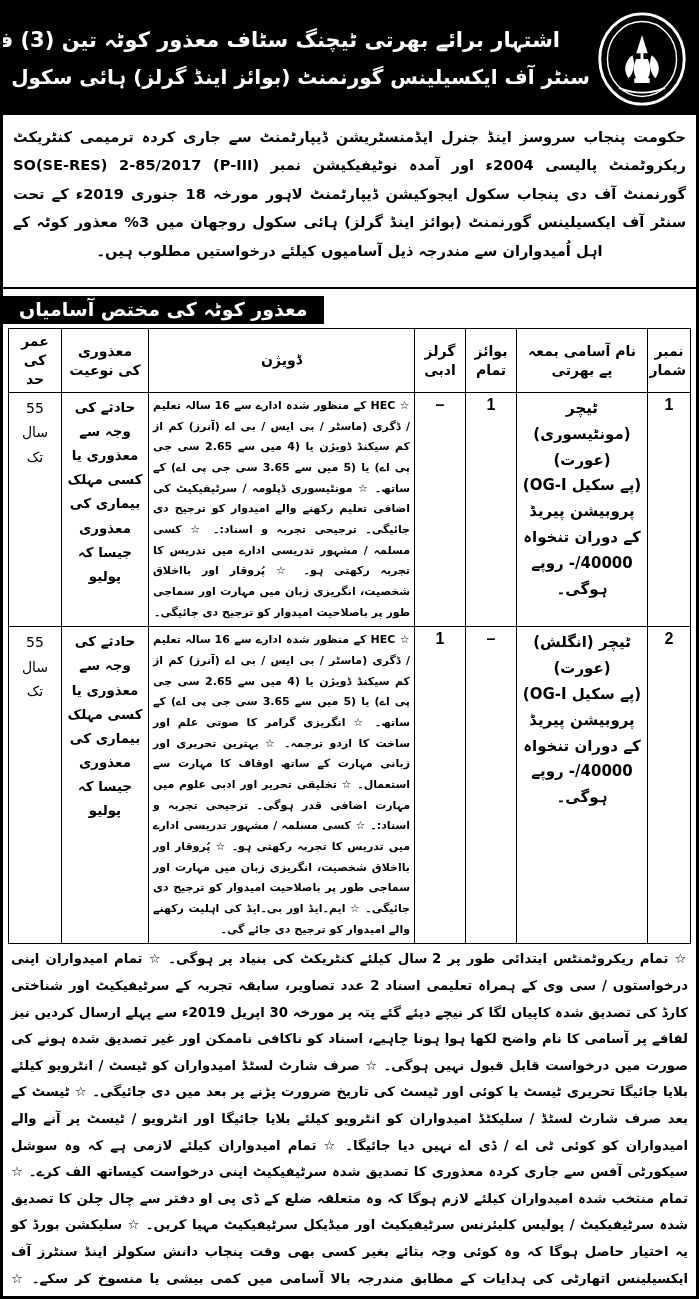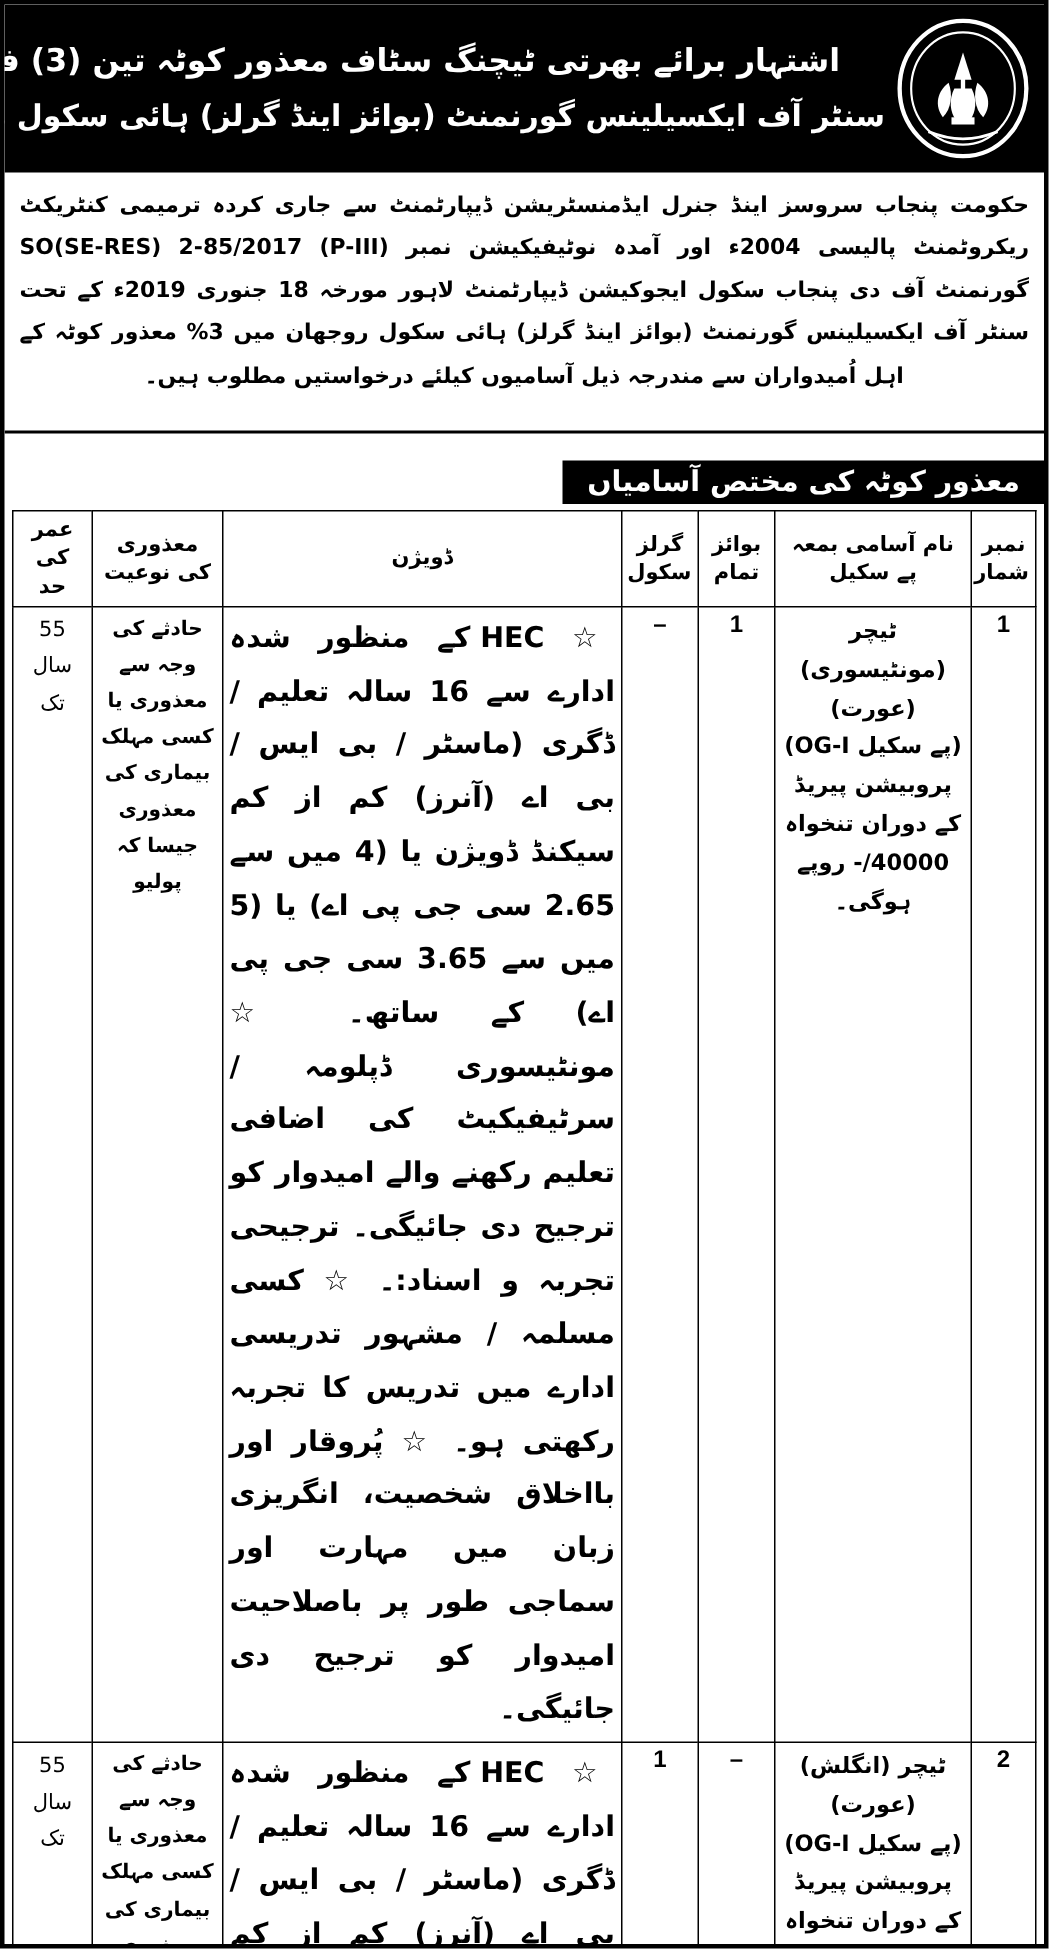--- a/index.html
+++ b/index.html
@@ -69,22 +69,22 @@
     text-align-last: center;
     font-size: 14.6px;
     line-height: 1.95;
     font-weight: bold;
     padding: 8px 10px 22px 10px;
     border-bottom: 2px solid #000;
   }
 
   
   .banner-wrap {
-    text-align: right;
-    padding: 18px 0 4px 0;
+    text-align: left;
+    padding: 7px 0 4px 0;
   }
   .banner {
     display: inline-block;
     background: #000;
     color: #fff;
     font-size: 19px;
     font-weight: bold;
     padding: 2px 16px 4px 16px;
     direction: rtl;
     letter-spacing: 0.5px;
@@ -133,21 +133,21 @@
     font-weight: bold;
   }
   td.c-num {
     text-align: center;
     font-size: 16px;
     font-weight: bold;
     font-family: "Liberation Sans", sans-serif;
     padding-top: 6px;
   }
   td.c-qual {
-    font-size: 19px;
+    font-size: 11px;
     line-height: 1.88;
     text-align: justify;
     text-align-last: right;
     font-weight: bold;
     padding: 4px 6px;
   }
   td.c-dis {
     text-align: center;
     font-size: 13.4px;
     line-height: 1.8;
@@ -209,23 +209,23 @@
   <div class="intro">حکومت پنجاب سروسز اینڈ جنرل ایڈمنسٹریشن ڈیپارٹمنٹ سے جاری کردہ ترمیمی کنٹریکٹ ریکروٹمنٹ پالیسی 2004ء اور آمدہ نوٹیفیکیشن نمبر SO(SE-RES) 2-85/2017 (P-III) گورنمنٹ آف دی پنجاب سکول ایجوکیشن ڈیپارٹمنٹ لاہور مورخہ 18 جنوری 2019ء کے تحت سنٹر آف ایکسیلینس گورنمنٹ (بوائز اینڈ گرلز) ہائی سکول روجھان میں 3% معذور کوٹہ کے اہل اُمیدواران سے مندرجہ ذیل آسامیوں کیلئے درخواستیں مطلوب ہیں۔</div>
 
   <div class="banner-wrap">
     <span class="banner">معذور کوٹہ کی مختص آسامیاں</span>
   </div>
 
   <table class="jobs">
     <thead>
       <tr>
         <th class="col-sno">نمبر شمار</th>
-        <th class="col-post">نام آسامی بمعہ پے سکیل</th>
+        <th class="col-post">نام آسامی بمعہ پے بھرتی</th>
         <th class="col-boys">بوائز تمام</th>
-        <th class="col-girls">گرلز سکول</th>
+        <th class="col-girls">گرلز ادبی</th>
         <th class="col-qual">ڈویژن</th>
         <th class="col-dis">معذوری کی نوعیت</th>
         <th class="col-age">عمر کی حد</th>
       </tr>
     </thead>
     <tbody>
 
       <tr>
         <td class="c-sno">1</td>
         <td class="c-post">

